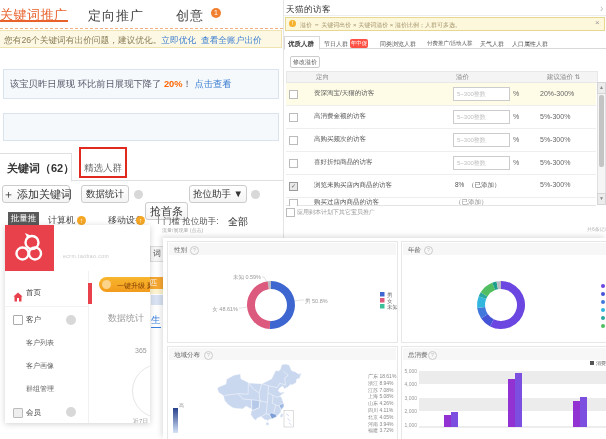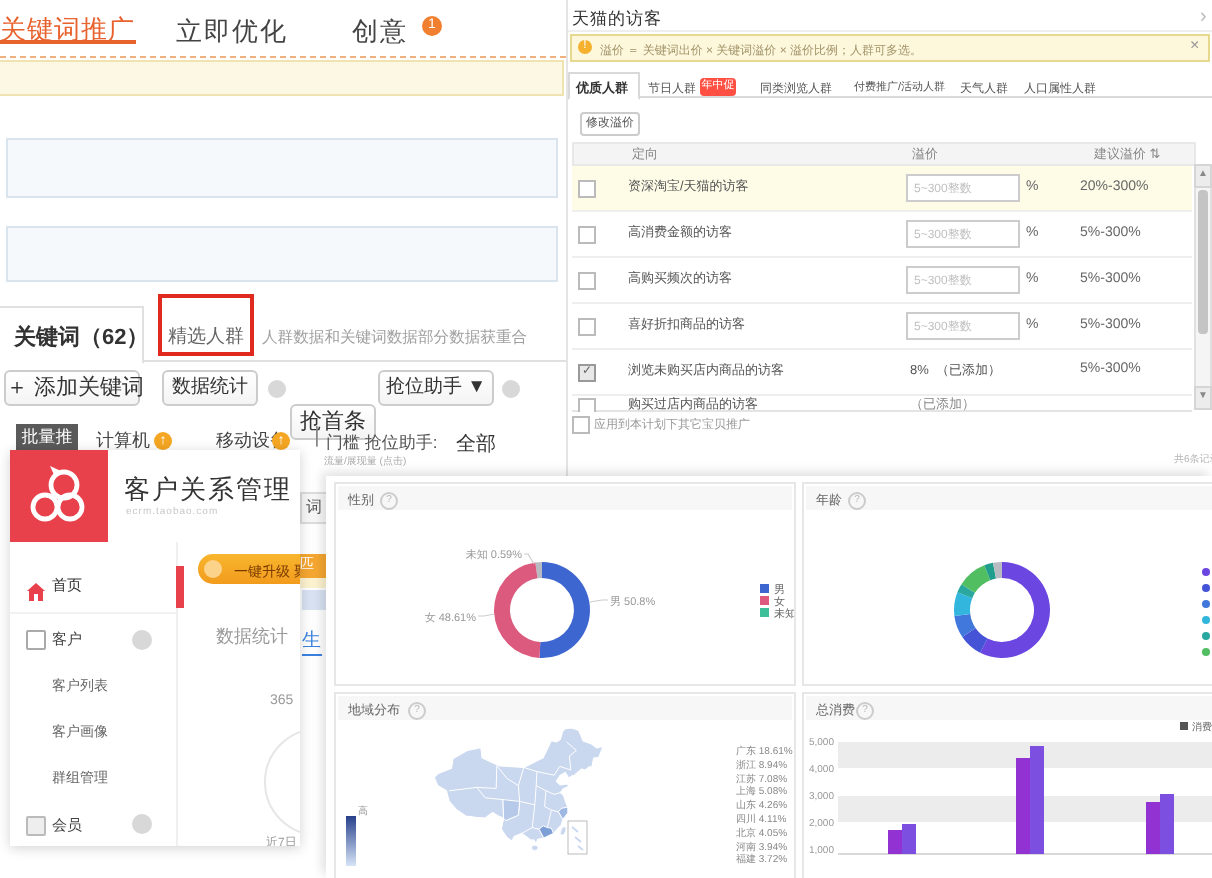--- a/index.html
+++ b/index.html
@@ -7,38 +7,39 @@
        font-family:"Liberation Sans",sans-serif;}
   .abs{position:absolute;}
   .nowrap{white-space:nowrap;}
 </style>
 </head>
 <body>
 
 <div class="abs" style="left:0;top:0;width:283px;height:439px;background:#fff;">
 
   <div class="abs nowrap" style="left:0;top:6px;font-size:13px;color:#e8622d;font-weight:normal;letter-spacing:0.5px;">关键词推广</div>
-  <div class="abs nowrap" style="left:88px;top:7px;font-size:13px;color:#444;letter-spacing:1px;">立即优化</div>
+  <div class="abs nowrap" style="left:88px;top:7px;font-size:13px;color:#444;letter-spacing:1px;">定向推广</div>
   <div class="abs nowrap" style="left:176px;top:7px;font-size:13px;color:#444;letter-spacing:1px;">创意</div>
   <div class="abs" style="left:211px;top:8px;width:10px;height:10px;border-radius:50%;background:#f08030;color:#fff;font-size:7px;text-align:center;line-height:10px;">1</div>
   <div class="abs" style="left:0;top:20px;width:68px;height:2px;background:#e8622d;"></div>
   <div class="abs" style="left:0;top:28px;width:283px;border-bottom:1px dashed #f0b080;"></div>
 
   <div class="abs" style="left:0;top:30px;width:281px;height:16px;background:#fdf8e4;border:1px solid #efe3b0;border-left:none;"></div>
+  <div class="abs nowrap" style="left:4px;top:35px;font-size:8.7px;color:#8a7d56;">您有26个关键词有出价问题，建议优化。<span style="color:#3d7fd0;">立即优化</span>&nbsp;&nbsp;<span style="color:#3d7fd0;">查看全账户出价</span></div>
 
   <div class="abs" style="left:3px;top:69px;width:274px;height:28px;background:#f5f9fc;border:1px solid #d9e4ee;"></div>
+  <div class="abs nowrap" style="left:10px;top:78px;font-size:9.3px;color:#556;">该宝贝昨日展现 环比前日展现下降了 <span style="color:#f60;font-weight:bold;">20%</span>！ <span style="color:#3d7fd0;">点击查看</span></div>
 
   <div class="abs" style="left:3px;top:113px;width:274px;height:26px;background:#f5f9fc;border:1px solid #d9e4ee;"></div>
 
   <div class="abs" style="left:0;top:180px;width:283px;border-top:1px solid #e0e0e0;"></div>
   <div class="abs" style="left:0;top:153px;width:71px;height:27px;background:#fff;border:1px solid #e0e0e0;border-bottom:1px solid #fff;border-left:none;"></div>
   <div class="abs nowrap" style="left:7px;top:161px;font-size:11px;color:#333;font-weight:bold;">关键词（62）</div>
   <div class="abs nowrap" style="left:84px;top:162px;font-size:9.5px;color:#666;">精选人群</div>
   <div class="abs" style="left:79px;top:147px;width:44px;height:27px;border:2px solid #e02a1f;"></div>
-  <div class="abs nowrap" style="left:131px;top:163px;font-size:7.8px;color:#a0a0a0;">人群数据和关键词数据部分数据获重合</div>
 
   <div class="abs nowrap" style="left:2px;top:185px;width:66px;height:16px;border:1px solid #ccc;border-radius:3px;background:linear-gradient(#fff,#f4f4f4);font-size:11px;color:#333;text-align:center;line-height:16px;">＋ 添加关键词</div>
   <div class="abs nowrap" style="left:81px;top:185px;width:46px;height:16px;border:1px solid #ccc;border-radius:3px;background:linear-gradient(#fff,#f4f4f4);font-size:9.5px;color:#333;text-align:center;line-height:16px;">数据统计</div>
   <div class="abs" style="left:134px;top:190px;width:9px;height:9px;border-radius:50%;background:#d8d8d8;"></div>
   <div class="abs nowrap" style="left:145px;top:202px;width:41px;height:16px;border:1px solid #ccc;border-radius:3px;background:linear-gradient(#fff,#f4f4f4);font-size:11px;color:#333;text-align:center;line-height:16px;">抢首条</div>
   <div class="abs nowrap" style="left:189px;top:185px;width:56px;height:16px;border:1px solid #ccc;border-radius:3px;background:linear-gradient(#fff,#f4f4f4);font-size:9.5px;color:#333;text-align:center;line-height:16px;">抢位助手 ▼</div>
   <div class="abs" style="left:251px;top:190px;width:9px;height:9px;border-radius:50%;background:#d8d8d8;"></div>
 
   <div class="abs nowrap" style="left:8px;top:212px;width:31px;height:13px;background:#5a5a5a;color:#fff;font-size:8.5px;text-align:center;line-height:13px;">批量推</div>
   <div class="abs nowrap" style="left:48px;top:214px;font-size:9px;color:#444;">计算机</div>
@@ -136,21 +137,20 @@
 <div class="abs" style="left:5px;top:225px;width:145px;height:198px;background:#fff;box-shadow:0 1px 6px rgba(0,0,0,0.18);overflow:hidden;">
 
   <div class="abs" style="left:0;top:0;width:49px;height:46px;background:#e8414b;">
     <svg width="49" height="46" viewBox="0 0 49 46">
       <circle cx="27" cy="17.5" r="6.5" fill="none" stroke="#fff" stroke-width="2.4"></circle>
       <path d="M22.5 13.5 L20 8 L26 10.8 Z" fill="#fff"></path>
       <circle cx="17.5" cy="28.5" r="6" fill="none" stroke="#fff" stroke-width="2.4"></circle>
       <circle cx="30" cy="28.5" r="6" fill="none" stroke="#fff" stroke-width="2.4"></circle>
     </svg>
   </div>
-  <div class="abs nowrap" style="left:57px;top:11px;font-size:13px;color:#333;letter-spacing:1px;">客户关系管理</div>
   <div class="abs nowrap" style="left:58px;top:28px;font-size:5px;color:#c8c8c8;letter-spacing:0.5px;">ecrm.taobao.com</div>
 
   <div class="abs" style="left:83px;top:46px;width:1px;height:152px;background:#f0f0f0;"></div>
   <div class="abs" style="left:0;top:81px;width:83px;height:1px;background:#f2f2f2;"></div>
 
   <div class="abs" style="left:83px;top:58px;width:4px;height:21px;background:#e8414b;"></div>
   <div class="abs" style="left:8px;top:63px;width:10px;height:10px;">
     <svg width="10" height="10" viewBox="0 0 10 10">
         <path d="M5 0.5 L9.5 4.5 L8.5 4.5 L8.5 9.5 L6 9.5 L6 6 L4 6 L4 9.5 L1.5 9.5 L1.5 4.5 L0.5 4.5 Z" fill="#e8414b"></path>
       </svg>

